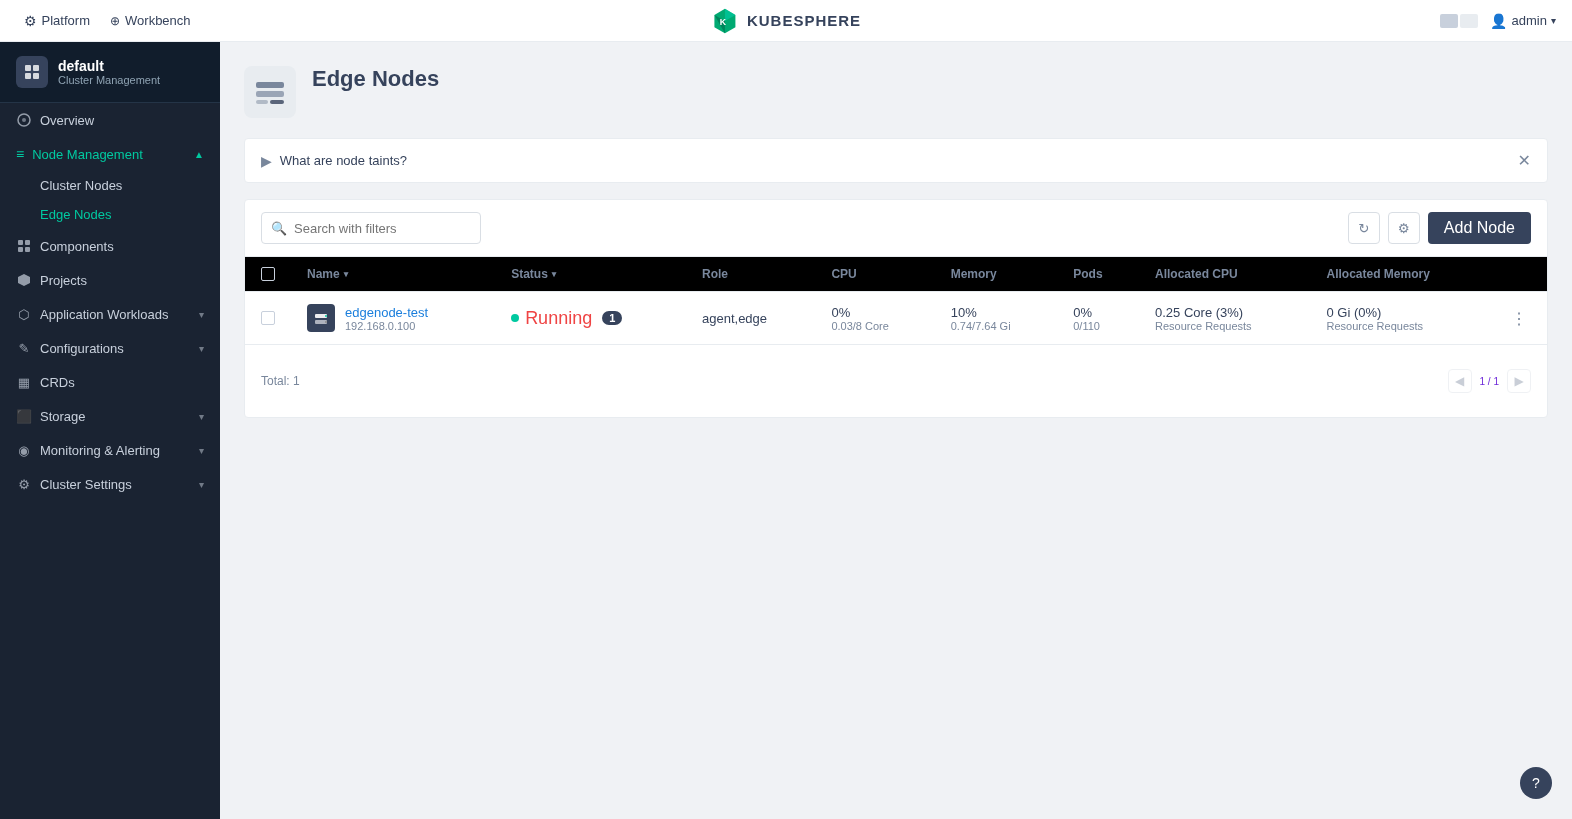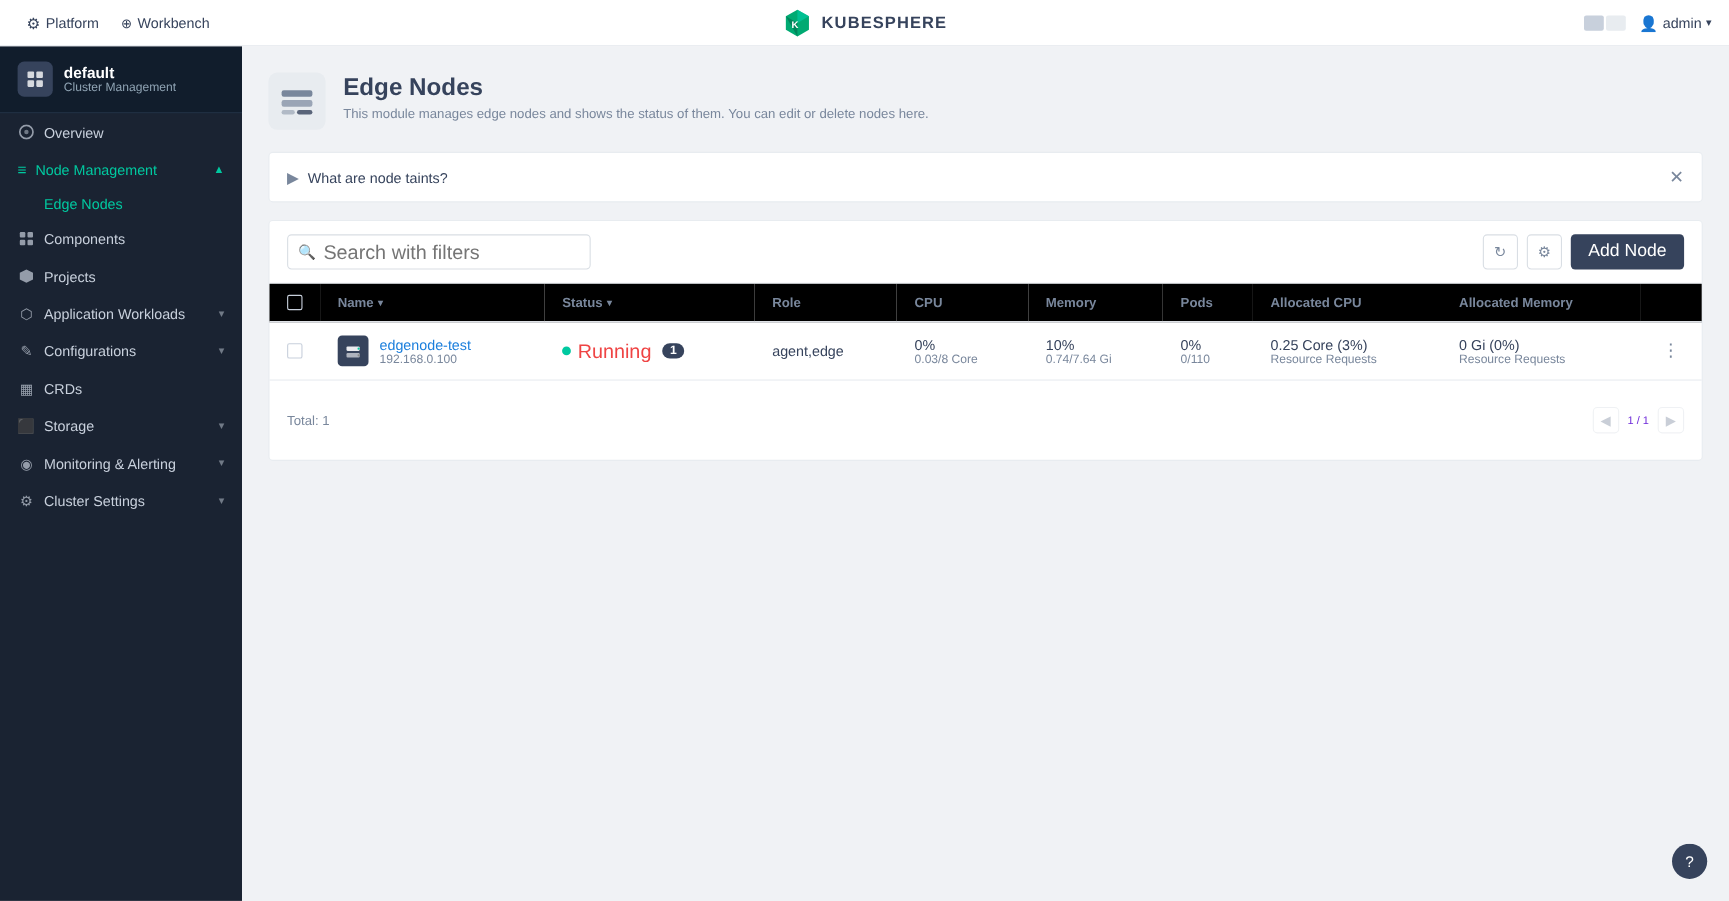--- a/index.html
+++ b/index.html
@@ -125,21 +125,21 @@
       display: flex; align-items: center; gap: 8px;
       padding: 12px 16px;
       border-bottom: 1px solid #e8ecf0;
     }
     .search-input {
       flex: 1;
       height: 32px;
       border: 1px solid #d9dee4;
       border-radius: 4px;
       padding: 0 10px 0 32px;
-      font-size: 18px;
+      font-size: 13px;
       color: #36435c;
       background: #fff;
       outline: none;
     }
     .search-wrap { position: relative; flex: 1; }
     .search-icon-inner { position: absolute; left: 10px; top: 50%; transform: translateY(-50%); color: #79879c; font-size: 13px; }
     .toolbar-icon-btn {
       width: 32px; height: 32px;
       border: 1px solid #d9dee4;
       border-radius: 4px;
@@ -308,20 +308,23 @@
     </div>
 
     <div class="sidebar-group">
       <div class="sidebar-group-header">
         <span class="left">
           <span style="font-size:14px;color:#00c9a0;">≡</span>
           <span>Node Management</span>
         </span>
         <span style="font-size:10px;">▲</span>
       </div>
+      <div class="sidebar-sub-item">
+        <span>Cluster Nodes</span>
+      </div>
       <div class="sidebar-sub-item active">
         <span>Edge Nodes</span>
       </div>
     </div>
 
     <div class="sidebar-item">
       <span class="sidebar-item-icon">
         <svg width="14" height="14" viewBox="0 0 14 14" fill="currentColor" opacity="0.7">
           <rect x="1" y="1" width="5" height="5" rx="1"></rect>
           <rect x="8" y="1" width="5" height="5" rx="1"></rect>
@@ -383,21 +386,20 @@
       <div class="page-header-icon">
         <svg width="36" height="36" viewBox="0 0 36 36" fill="none">
           <rect x="4" y="8" width="28" height="6" rx="2" fill="#79879c"></rect>
           <rect x="4" y="17" width="28" height="6" rx="2" fill="#79879c" opacity="0.7"></rect>
           <rect x="4" y="26" width="12" height="4" rx="2" fill="#79879c" opacity="0.5"></rect>
           <rect x="18" y="26" width="14" height="4" rx="2" fill="#36435c" opacity="0.8"></rect>
         </svg>
       </div>
       <div>
         <div class="page-title">Edge Nodes</div>
-        <div class="page-desc">This module manages edge nodes and shows the status of them. You can edit or delete nodes here.</div>
       </div>
     </div>
 
     <div class="info-banner">
       <div class="info-banner-left">
         <span class="info-banner-arrow">▶</span>
         <span class="info-banner-text">What are node taints?</span>
       </div>
       <span class="close-btn">✕</span>
     </div>

